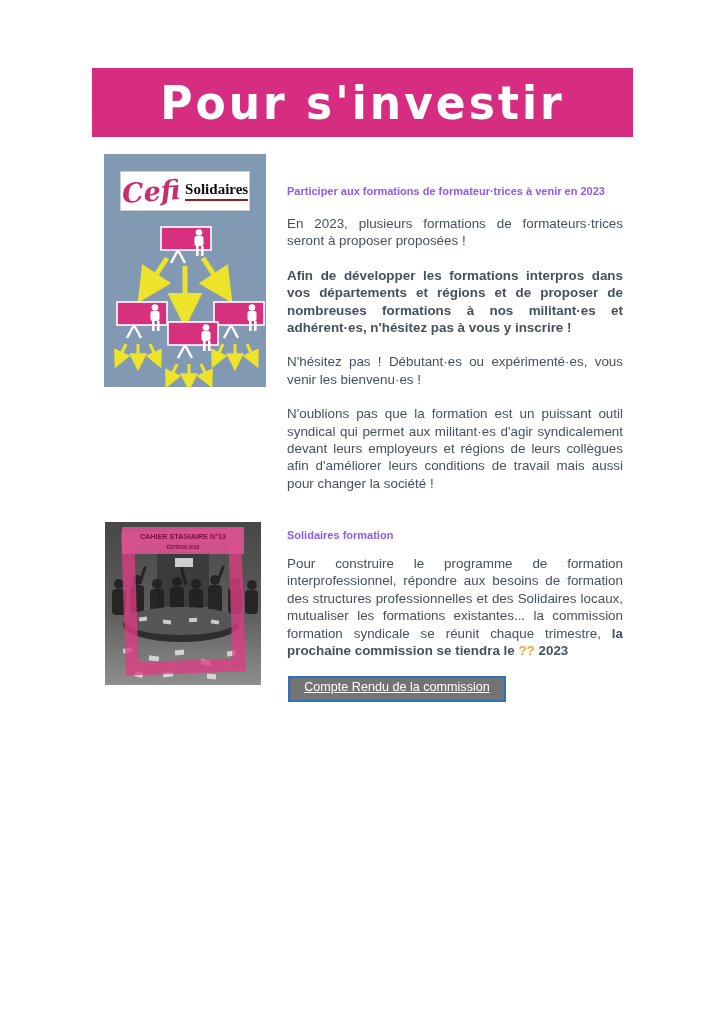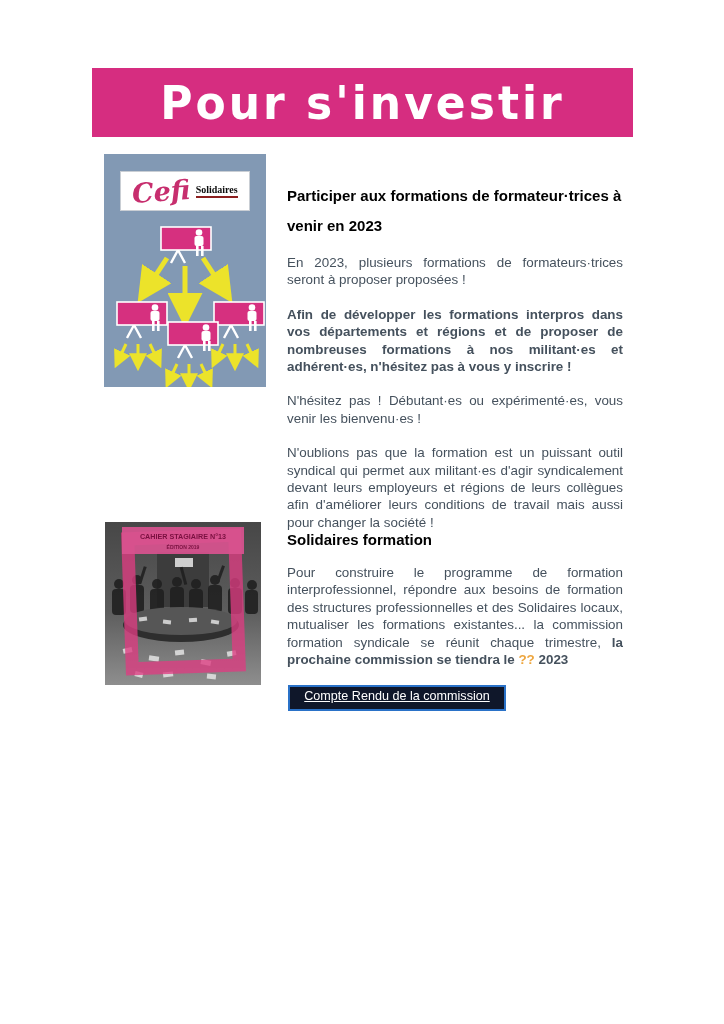--- a/index.html
+++ b/index.html
@@ -11,37 +11,37 @@
           display:flex;align-items:center;justify-content:center;}
   .banner-title{color:#ffffff;font-weight:bold;font-size:44px;letter-spacing:3px;
                 font-family:"DejaVu Sans", sans-serif;transform:scaleY(1.05);}
 
   
   .card1{position:absolute;left:104px;top:110px;width:162px;height:233px;background:#8299b4;}
   .logo-box{position:absolute;left:16px;top:17px;width:128px;height:38px;background:#ffffff;
             border:1px solid #c9ced4;display:flex;align-items:center;justify-content:center;gap:5px;}
   .logo-script{color:#c72e6e;font-family:"DejaVu Serif", serif;font-style:italic;font-weight:bold;
                font-size:27px;line-height:1;transform:rotate(-4deg);}
-  .logo-word{color:#0d0d0d;font-family:"Liberation Serif", serif;font-weight:bold;font-size:10px;
+  .logo-word{color:#0d0d0d;font-family:"Liberation Serif", serif;font-weight:bold;font-size:15px;
              border-bottom:2px solid #8c1f1f;padding-bottom:1px;line-height:1.1;}
   .diagram{position:absolute;left:0;top:0;}
 
   .card2{position:absolute;left:105px;top:478px;width:156px;height:163px;background:#15803d;}
 
   
   .text-col{position:absolute;width:336px;color:#45515d;font-size:13.4px;line-height:17.4px;}
   .text-col-1{left:287px;top:137px;}
   .text-col-2{left:287px;top:481px;}
-  h2.sec-heading{margin:0 0 13px 0;color:#000000;font-size:15px;line-height:30px;font-weight:bold;}
+  h2.sec-heading{margin:0 0 13px 0;color:#8b5cf6;font-size:11px;line-height:21px;font-weight:bold;}
   .text-col p{margin:0 0 17px 0;text-align:justify;}
   .bold{font-weight:bold;}
   .unknown{color:#eda53d;font-weight:bold;}
 
   
-  .link-btn{display:block;width:202px;margin-top:9px;margin-left:1px;background:#0f172a;
+  .link-btn{display:block;width:202px;margin-top:9px;margin-left:1px;background:#737373;
             border:2px solid #2a72c8;padding:2px 6px 4px 6px;text-align:center;cursor:pointer;
             text-decoration:none;}
   .link-btn span{display:block;color:#ffffff;text-decoration:underline;font-size:12.6px;line-height:15.5px;}
 </style>
 </head>
 <body>
 
 <div class="page">
 
   <header class="banner">

